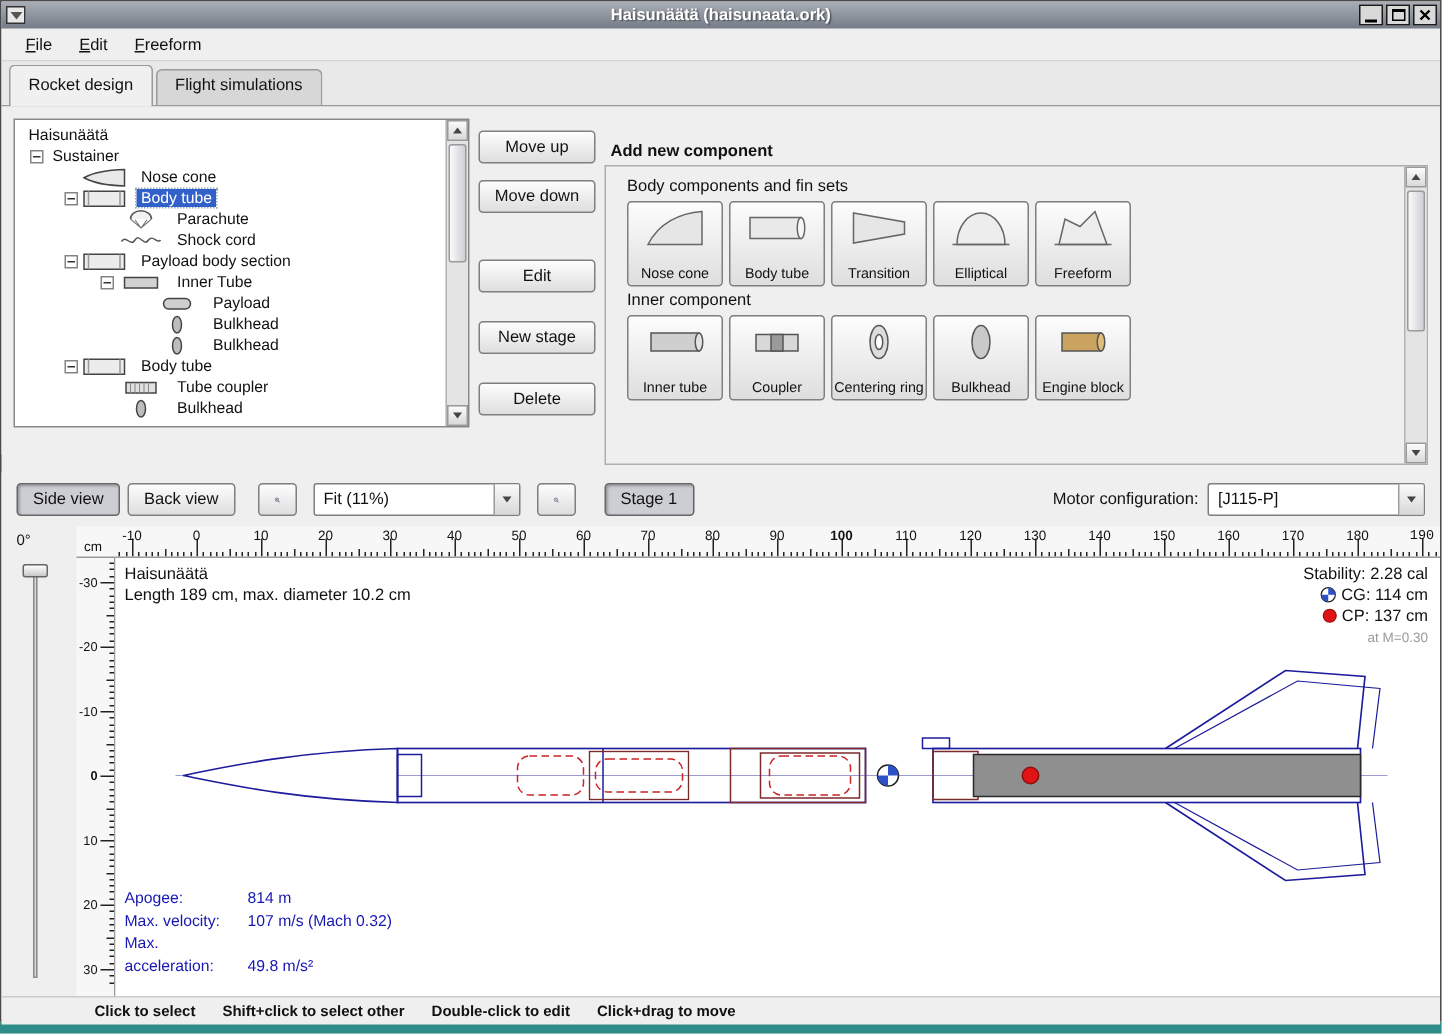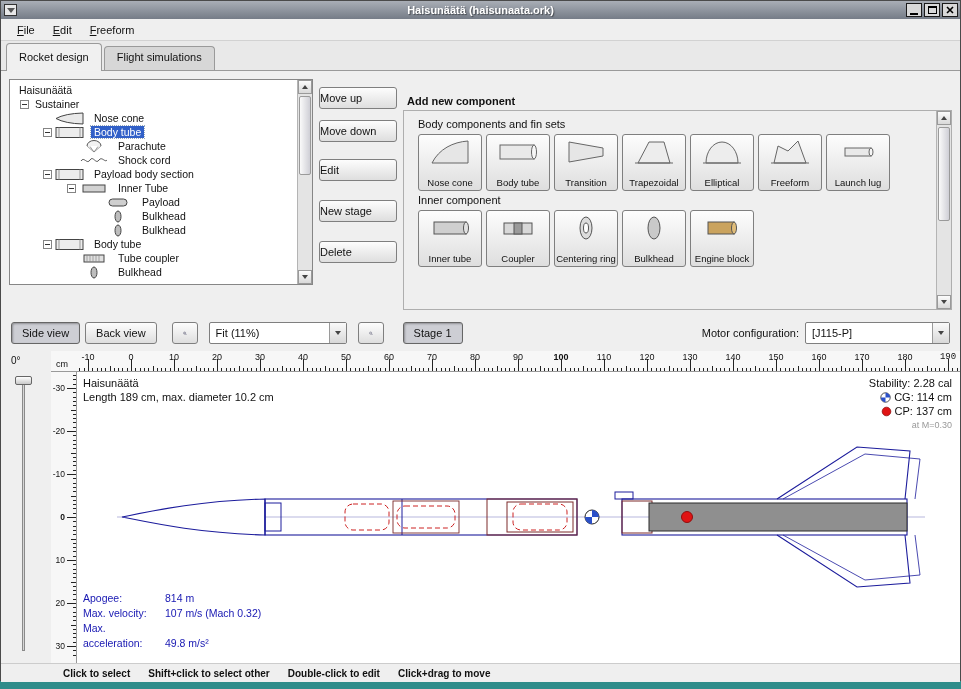--- a/index.html
+++ b/index.html
@@ -63,23 +63,23 @@
           border-bottom:4px solid #444}
   .arr-dn{width:0;height:0;border-left:3px solid transparent;border-right:3px solid transparent;
           border-top:4px solid #444}
   .sb-track{flex:1;position:relative}
   .sb-thumb{position:absolute;left:1px;right:1px;background:linear-gradient(to right,#fafafa,#cfcfd6);
             border:1px solid #9a9a9a;border-radius:2px}
 
   
   .action-col{width:78px;flex:0 0 78px;display:flex;flex-direction:column;margin-top:8px}
   .btn{background:linear-gradient(to bottom,#fdfdfd,#dedede);border:1px solid #7f7f7f;border-radius:3px;
-       font-size:11px;cursor:default}
+       font-size:11px;text-align:center;cursor:default}
   .action-col .btn{height:22px;line-height:20px}
-  .mb11{margin-bottom:11px}.mb25{margin-bottom:17px}.mb19{margin-bottom:19px}
+  .mb11{margin-bottom:11px}.mb25{margin-bottom:31px}.mb19{margin-bottom:19px}
 
   
   .comp-panel{flex:1;margin-top:16px}
   .comp-title{font-weight:bold;margin:0 0 3px 4px}
   .comp-box{border:1px solid #aeaeae;height:200px;display:flex;background:#efefef}
   .comp-inner{flex:1;padding:4px 6px;overflow:hidden}
   .comp-row-label{margin:3px 0 4px 8px}
   .comp-row{display:flex;gap:4px;margin-left:8px}
   .comp-btn{width:64px;height:57px;display:flex;flex-direction:column;align-items:center;
             padding:3px 1px 2px;font-size:9.5px;line-height:1.05;text-align:center}
@@ -338,45 +338,31 @@
               <span class="clabel">Body tube</span>
             </div>
             <div class="btn comp-btn">
               <svg width="42" height="28">
                   <path d="M4,4 L38,10 L38,18 L4,24 Z" fill="#e6e6e6" stroke="#666"></path>
                 </svg>
               <span class="clabel">Transition</span>
             </div>
             <div class="btn comp-btn">
               <svg width="42" height="28">
-                  <path d="M5,25 L16,4 L31,4 L37,25 Z" fill="#ededed" stroke="#666"></path>
-                  <line x1="2" y1="25" x2="40" y2="25" stroke="#666"></line>
-                </svg>
-              <span class="clabel">Trapezoidal</span>
-            </div>
-            <div class="btn comp-btn">
-              <svg width="42" height="28">
                   <path d="M5,25 A16,21 0 0 1 37,25 Z" fill="#ededed" stroke="#666"></path>
                   <line x1="2" y1="25" x2="40" y2="25" stroke="#666"></line>
                 </svg>
               <span class="clabel">Elliptical</span>
             </div>
             <div class="btn comp-btn">
               <svg width="42" height="28">
                   <path d="M5,25 L9,8 L19,13 L29,3 L37,25 Z" fill="#ededed" stroke="#666"></path>
                   <line x1="2" y1="25" x2="40" y2="25" stroke="#666"></line>
                 </svg>
               <span class="clabel">Freeform</span>
-            </div>
-            <div class="btn comp-btn">
-              <svg width="42" height="28">
-                  <rect x="8" y="10" width="26" height="8" fill="#e9e9e9" stroke="#666"></rect>
-                  <ellipse cx="34" cy="14" rx="2" ry="4" fill="#f6f6f6" stroke="#666"></ellipse>
-                </svg>
-              <span class="clabel">Launch lug</span>
             </div>
           </div>
           <div class="comp-row-label">Inner component</div>
           <div class="comp-row">
             <div class="btn comp-btn">
               <svg width="42" height="28">
                   <rect x="5" y="8" width="32" height="12" fill="#cfcfcf" stroke="#555"></rect>
                   <ellipse cx="37" cy="14" rx="2.5" ry="6" fill="#e2e2e2" stroke="#555"></ellipse>
                 </svg>
               <span class="clabel">Inner tube</span>

